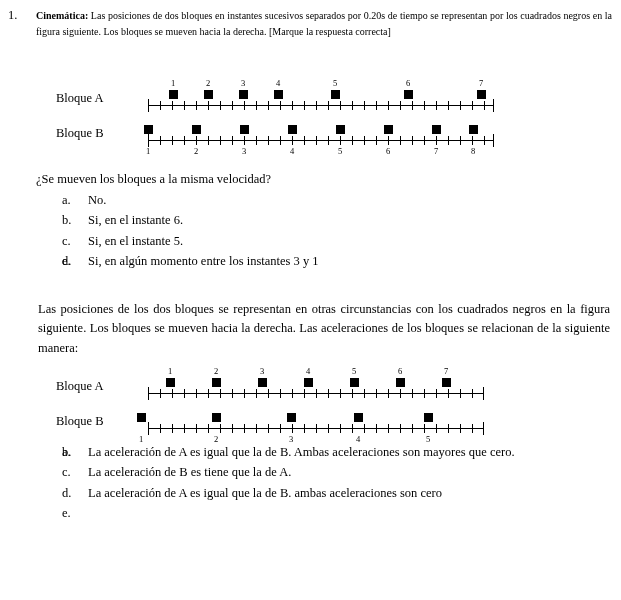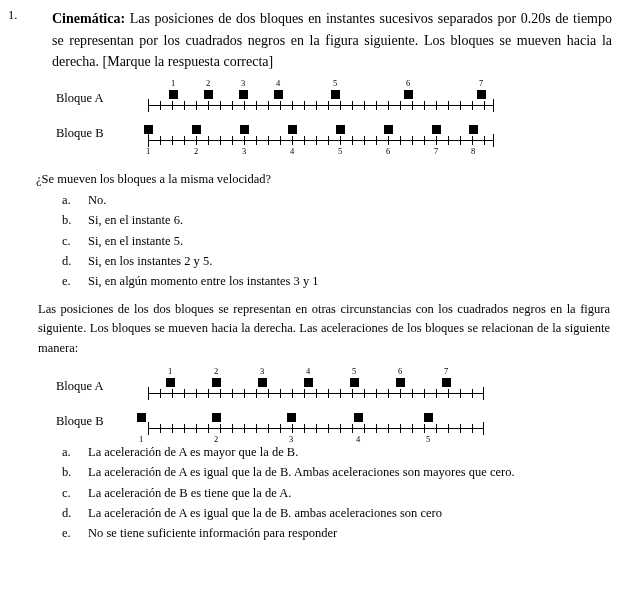--- a/index.html
+++ b/index.html
@@ -32,22 +32,22 @@
   }
   .q-number {
     position: absolute;
     left: 0px;
     top: 0px;
     width: 22px;
     font-size: 12.5px;
     font-family: "Liberation Serif", serif;
   }
   .q-text {
-    margin-left: 44px;
-    font-size: 14px;
+    margin-left: 28px;
+    font-size: 10px;
     line-height: 1.55;
     text-align: justify;
     text-justify: inter-word;
   }
   .bold { font-weight: bold; }
 
   
   .figure {
     position: absolute;
     width: 604px;
@@ -246,21 +246,21 @@
     <div class="opt">
       <span class="lbl">a.</span><span>No.</span>
     </div>
     <div class="opt">
       <span class="lbl">b.</span><span>Si, en el instante 6.</span>
     </div>
     <div class="opt">
       <span class="lbl">c.</span><span>Si, en el instante 5.</span>
     </div>
     <div class="opt">
-      <span class="lbl">d.</span><span>Si, en los instantes 2 y 5.</span>
+      <span class="lbl">d.</span>
     </div>
     <div class="opt">
       <span class="lbl">e.</span><span>Si, en algún momento entre los instantes 3 y 1</span>
     </div>
   </div>
 
   <div class="para2">Las posiciones de los dos bloques se representan en otras circunstancias con los cuadrados negros en la figura siguiente. Los bloques se mueven hacia la derecha. Las aceleraciones de los bloques se relacionan de la siguiente manera:</div>
 
   <div class="figure fig2">
 
@@ -353,29 +353,29 @@
 
     <div class="idx" style="left:128px; top:68px;">1</div>
     <div class="idx" style="left:203px; top:68px;">2</div>
     <div class="idx" style="left:278px; top:68px;">3</div>
     <div class="idx" style="left:345px; top:68px;">4</div>
     <div class="idx" style="left:415px; top:68px;">5</div>
   </div>
 
   <div class="opts opts-wrap2">
     <div class="opt">
-      <span class="lbl">a.</span><span>La aceleración de A es mayor que la de B.</span>
+      <span class="lbl">a.</span>
     </div>
     <div class="opt">
       <span class="lbl">b.</span><span>La aceleración de A es igual que la de B. Ambas aceleraciones  son mayores que cero.</span>
     </div>
     <div class="opt">
       <span class="lbl">c.</span><span>La aceleración de B es tiene que la de A.</span>
     </div>
     <div class="opt">
       <span class="lbl">d.</span><span>La aceleración de A es igual que la de B. ambas aceleraciones son cero</span>
     </div>
     <div class="opt">
-      <span class="lbl">e.</span><span>No se tiene suficiente información para responder</span>
+      <span class="lbl">e.</span>
     </div>
   </div>
 
 </div>
 
 </body></html>

